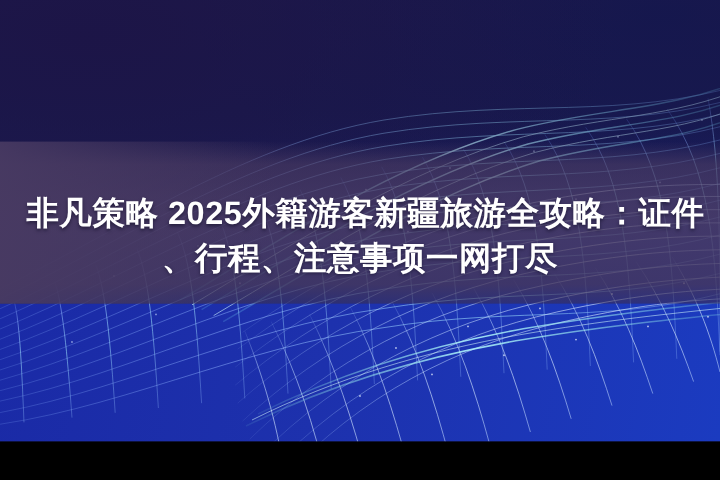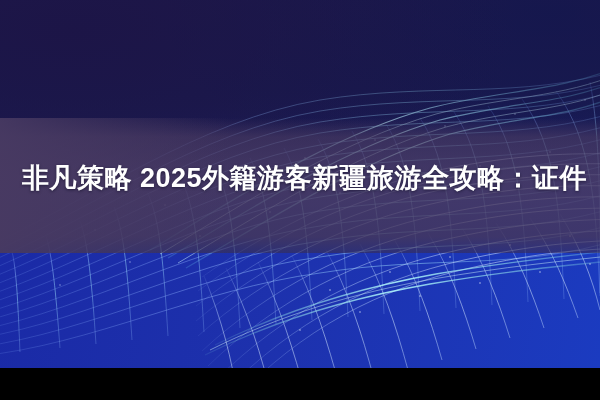--- a/index.html
+++ b/index.html
@@ -261,15 +261,16 @@
     </g>
   </svg>
 
   <div class="bg-vignette"></div>
 
   <div class="title-band"></div>
   <div class="band-left-fade"></div>
 
   <div class="title-wrap">
     <span class="title-line l1">非凡策略 2025外籍游客新疆旅游全攻略：证件</span>
+    <span class="title-line l2">、行程、注意事项一网打尽</span>
   </div>
 
 </div>
 
 </body></html>

